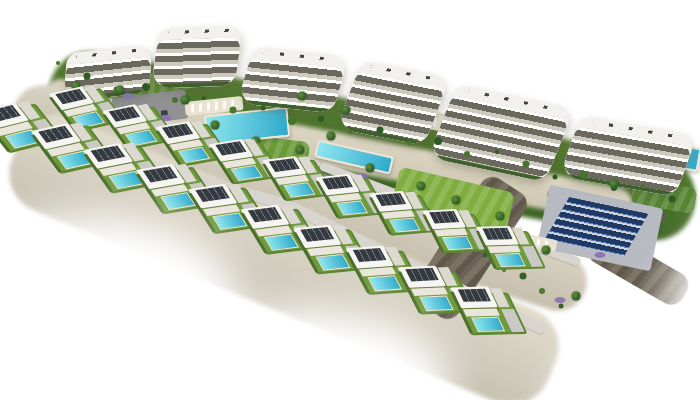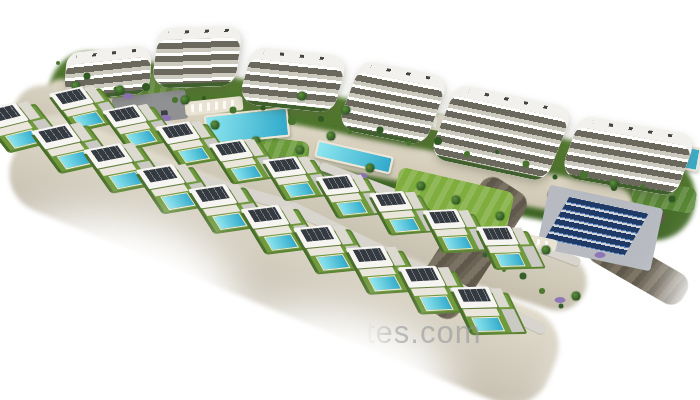--- a/index.html
+++ b/index.html
@@ -369,14 +369,13 @@
         <div class="v-pool" style="background: linear-gradient(100deg, rgb(143, 231, 239), rgb(47, 169, 203));"></div>
         <div class="v-drive"></div>
         <div class="v-hedge"></div>
       </div>
       <div class="fadeblob" style="left: -60px; top: 215px; width: 300px; height: 180px;"></div>
       <div class="fadeblob" style="left: 150px; top: 308px; width: 300px; height: 150px;"></div>
       <div class="fadeblob" style="left: 556px; top: 330px; width: 260px; height: 150px;"></div>
       <div class="fadeblob" style="left: 664px; top: 230px; width: 150px; height: 190px;"></div>
     </div>
   <div class="vignette"></div>
-  <div class="watermark">tes.com</div>
 </div>
 
 </body></html>

